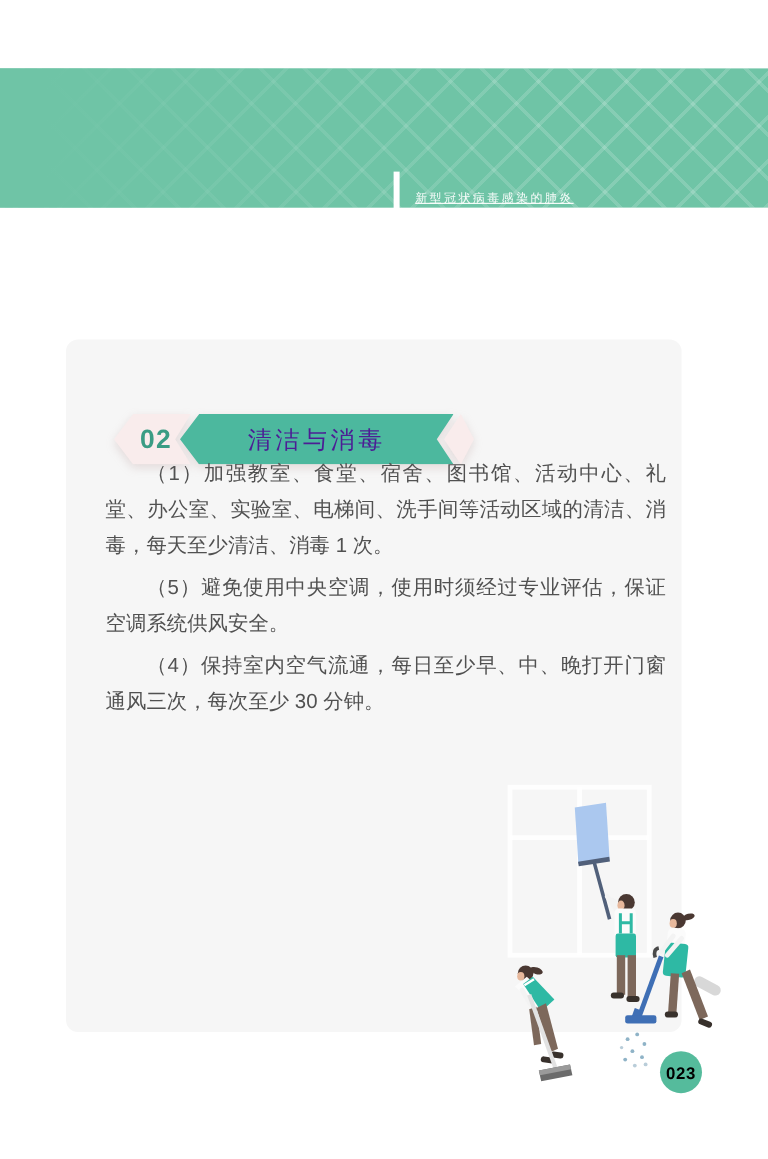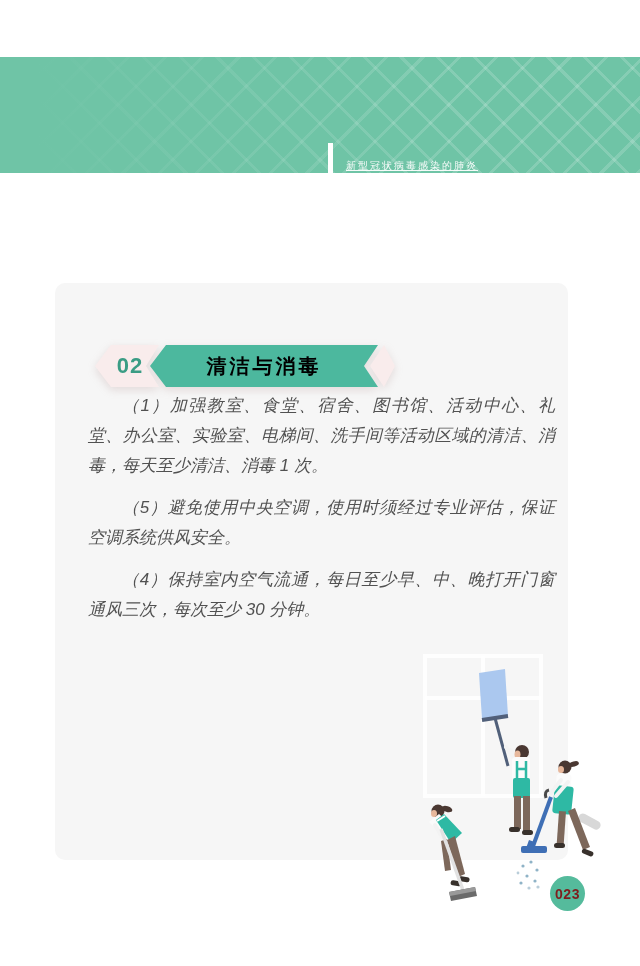--- a/index.html
+++ b/index.html
@@ -27,37 +27,37 @@
   
   .banner { position:absolute; left:40px; top:22px; width:300px; height:42px;
             filter:drop-shadow(0 3px 4px rgba(160,120,120,0.22));margin-top:40px; }
   .badge { position:absolute; left:0; top:0; width:64px; height:42px; background:#f9ecec;
            clip-path:polygon(16px 0, 100% 0, calc(100% - 13px) 50%, 100% 100%, 16px 100%, 0 50%);
            display:flex; align-items:center; justify-content:center; padding-left:6px; }
   .badge span { color:#3a9c84; font-size:22px; font-weight:bold; letter-spacing:1px; }
   .ribbon { position:absolute; left:55px; top:0; width:228px; height:42px; background:#4cb89e;
             clip-path:polygon(0 50%, 16px 0, 100% 0, calc(100% - 14px) 50%, 100% 100%, 16px 100%);
             display:flex; align-items:center; justify-content:center; }
-  .ribbon span { color:#000000; font-size:20px; font-weight:bold; letter-spacing:3px; }
+  .ribbon span { color:#4c1d95; font-size:20px; font-weight:normal; letter-spacing:3px; }
   .ribbon-tip { position:absolute; left:275px; top:0; width:25px; height:42px; background:#f9ecec;
                 clip-path:polygon(56% 0, 100% 50%, 56% 100%, 0 50%); }
 
   
   .paras { position:absolute; left:33px; top:96px; width:467px; color:#515151;
            font-size:17px; line-height:30px; text-align:justify; }
-  .paras p { text-indent:2em; margin:12px 0 5px 0;font-style:italic; }
+  .paras p { text-indent:2em; margin:1px 0 5px 0; }
 
   
   .illu { position:absolute; left:385px; top:640px; width:250px; height:310px; }
 
   
   .page-badge { position:absolute; left:550px; top:876px; width:35px; height:35px;
                 border-radius:50%; background:#55bb9c; display:flex; align-items:center;
                 justify-content:center; }
-  .page-badge span { color:#7f1d1d; font-size:14px; font-weight:bold; letter-spacing:0.5px; }
+  .page-badge span { color:#000000; font-size:14px; font-weight:bold; letter-spacing:0.5px; }
 </style>
 </head>
 <body>
 
 <div class="page">
 
   <header class="band">
     <div class="band-lattice"></div>
     <div class="band-fade"></div>
     <div class="band-title">

